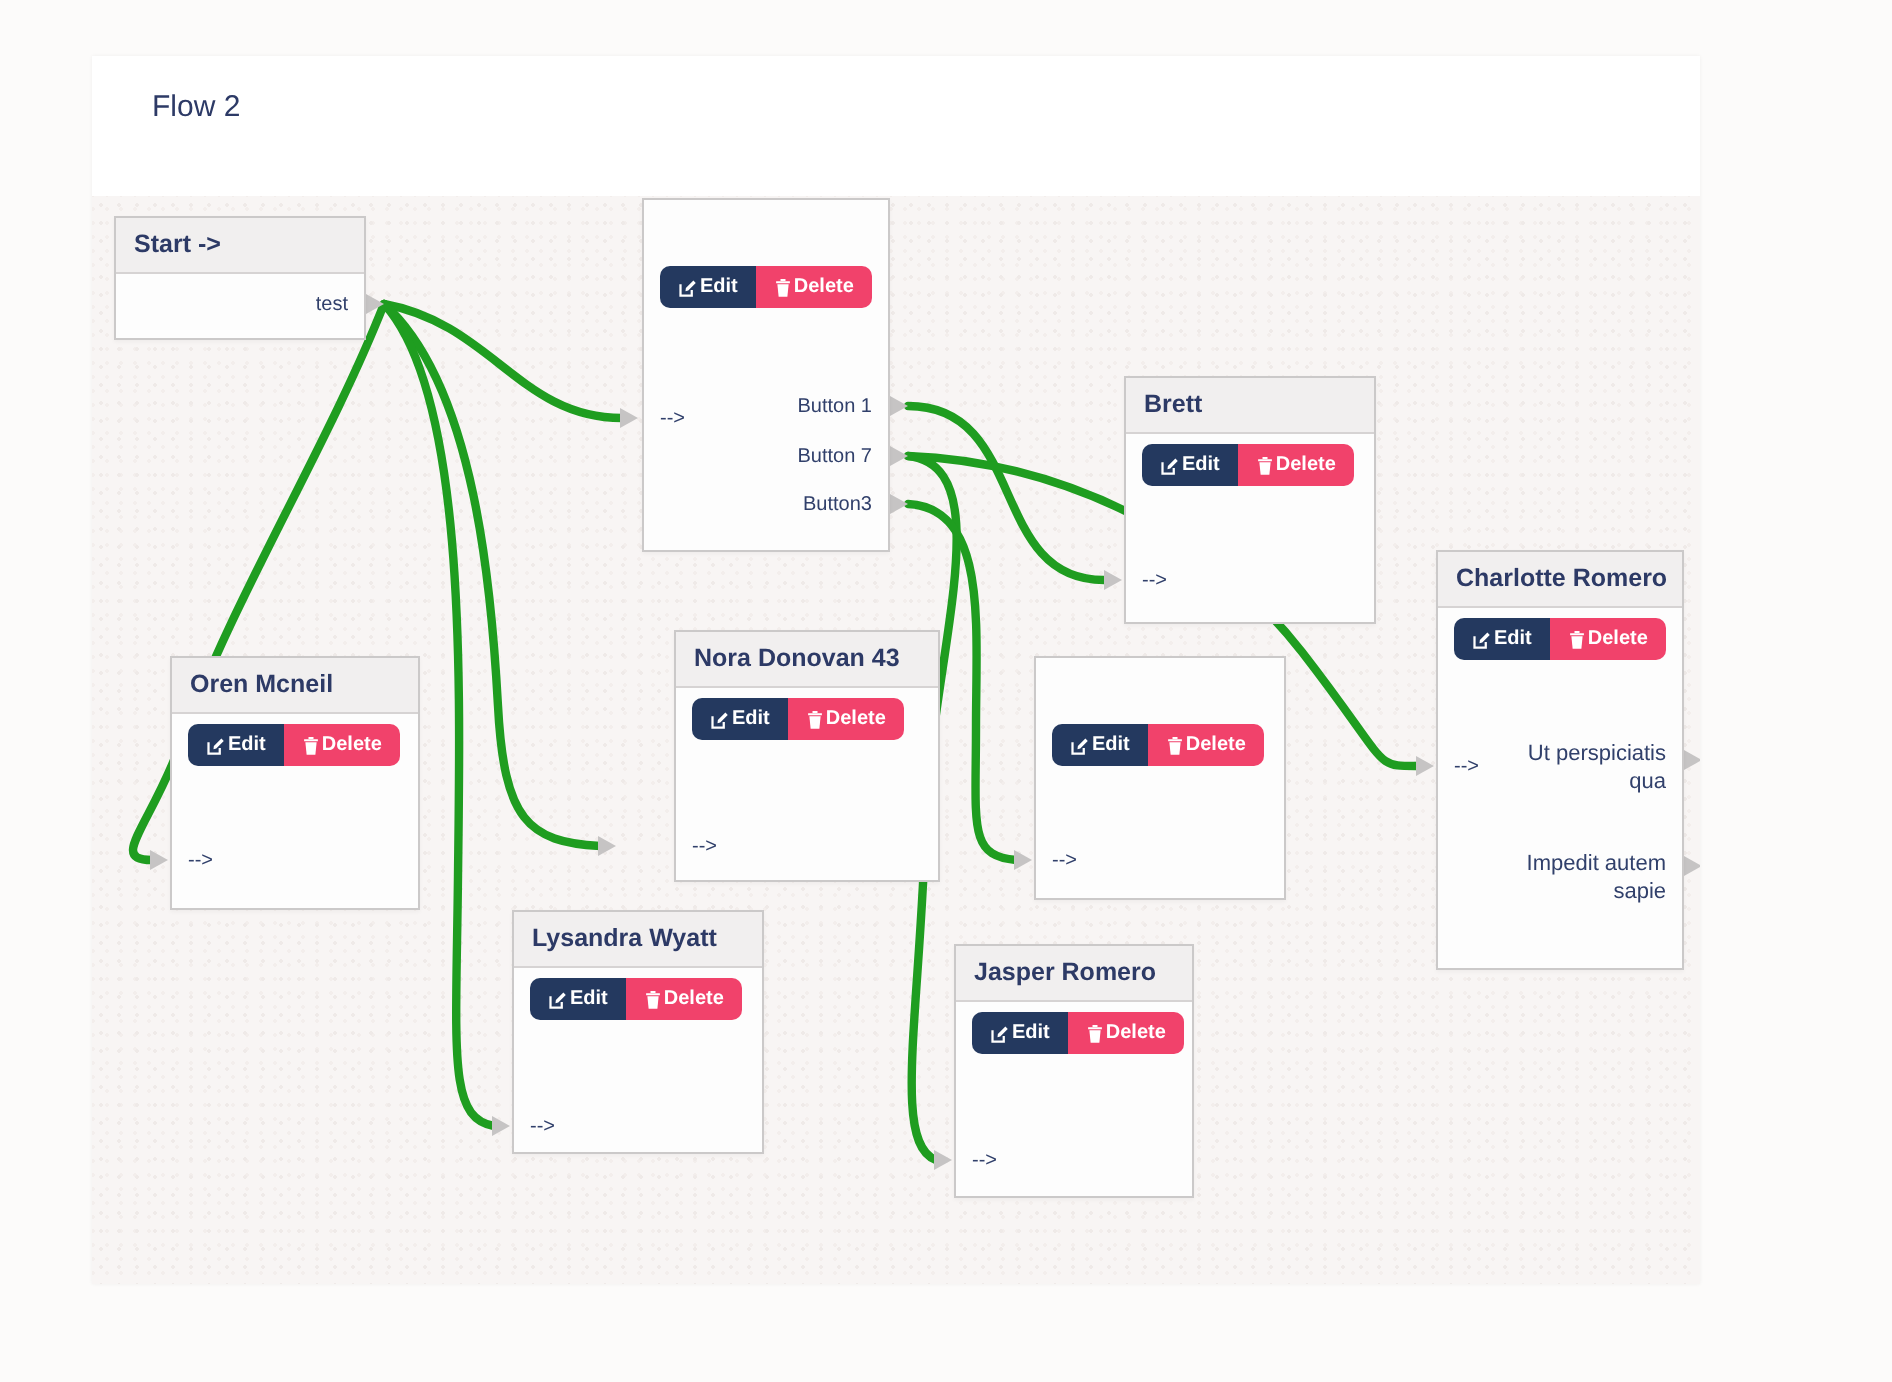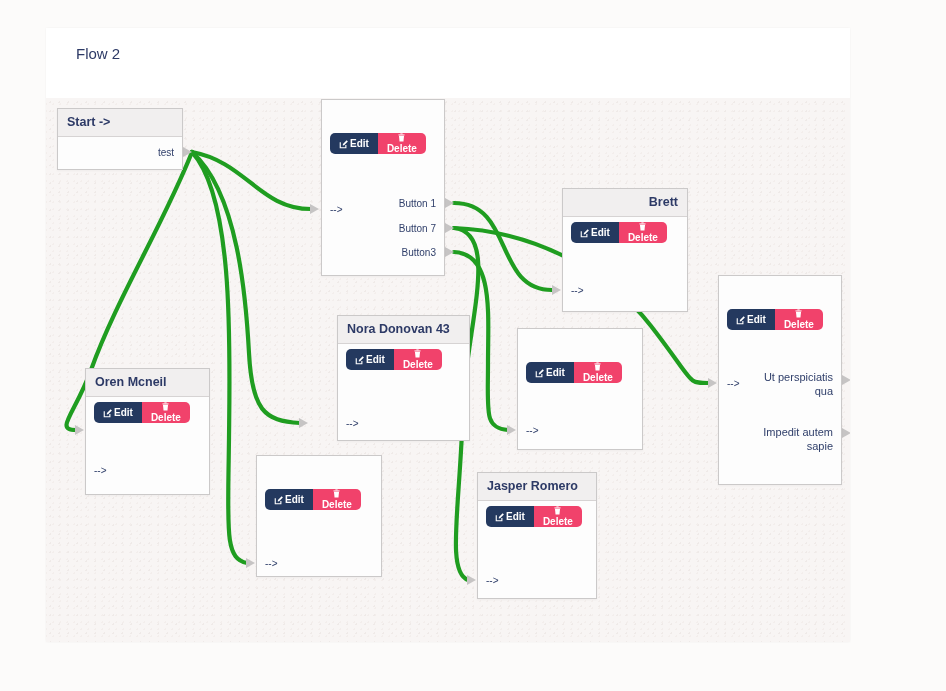--- a/index.html
+++ b/index.html
@@ -15,21 +15,21 @@
   svg.links path{pointer-events:stroke;}
   .node{position:absolute;background:#fdfdfd;border:1px solid #cbc9c9;box-sizing:border-box;
         box-shadow:0 1px 2px rgba(0,0,0,0.04);}
   .node-header{height:27px;line-height:27px;background:#f1efef;border-bottom:1px solid #d6d3d3;
         padding:0 9px;font-size:12.5px;font-weight:bold;color:#2d3a66;white-space:nowrap;overflow:hidden;}
   .btn-row{position:absolute;left:8px;top:33px;display:flex;}
   .btn{display:flex;align-items:center;gap:1px;height:21px;padding:0 9px;font-size:10px;font-weight:bold;
        color:#ffffff;cursor:pointer;}
   .btn svg{display:block;}
   .btn-edit{background:#24395f;border-radius:5px 0 0 5px;}
-  .btn-delete{background:#f1426b;border-radius:0 5px 5px 0;flex-direction:column;}
+  .btn-delete{background:#f1426b;border-radius:0 5px 5px 0;}
   .port-label{position:absolute;font-size:10px;color:#31406b;height:16px;line-height:16px;white-space:nowrap;}
   .port-in{left:8px;}
   .port-out{right:8px;text-align:right;}
   .port-out-block{position:absolute;right:8px;width:72px;text-align:right;font-size:11px;
                   line-height:13.5px;color:#31406b;margin-left:39px;}
 </style>
 </head>
 <body>
 
 <div class="stage">
@@ -91,21 +91,21 @@
               </svg>
             <span>Delete</span>
           </div>
         </div>
         <div class="port-label port-in" style="top:102px;">--&gt;</div>
         <div class="port-label port-out" style="top:96px;">Button 1</div>
         <div class="port-label port-out" style="top:121px;">Button 7</div>
         <div class="port-label port-out" style="top:145px;">Button3</div>
       </div>
 
-      <div class="node" style="left:516px;top:90px;width:126px;height:124px;text-align:right;">
+      <div class="node" style="left:516px;top:90px;width:126px;height:124px;">
         <div class="node-header">Brett</div>
         <div class="btn-row">
           <div class="btn btn-edit">
             <svg width="10" height="10" viewBox="0 0 16 16">
                 <path d="M2 5v9h9V9.5" stroke="#fff" stroke-width="1.8" fill="none"></path>
                 <path d="M6 10.5l2.2-.6 6-6L12.3 2l-6 6z" fill="#fff"></path>
               </svg>
             <span>Edit</span>
           </div>
           <div class="btn btn-delete">
@@ -113,21 +113,21 @@
                 <path d="M2.5 5h9l-1 10h-7z" fill="#fff"></path>
                 <rect x="1.5" y="2.6" width="11" height="1.6" fill="#fff"></rect>
                 <rect x="5" y="0.8" width="4" height="1.6" fill="#fff"></rect>
               </svg>
             <span>Delete</span>
           </div>
         </div>
         <div class="port-label port-in" style="top:94px;">--&gt;</div>
       </div>
 
-      <div class="node" style="left:39px;top:230px;width:125px;height:127px;margin-top:40px;">
+      <div class="node" style="left:39px;top:230px;width:125px;height:127px;">
         <div class="node-header">Oren Mcneil</div>
         <div class="btn-row">
           <div class="btn btn-edit">
             <svg width="10" height="10" viewBox="0 0 16 16">
                 <path d="M2 5v9h9V9.5" stroke="#fff" stroke-width="1.8" fill="none"></path>
                 <path d="M6 10.5l2.2-.6 6-6L12.3 2l-6 6z" fill="#fff"></path>
               </svg>
             <span>Edit</span>
           </div>
           <div class="btn btn-delete">
@@ -158,20 +158,21 @@
                 <rect x="1.5" y="2.6" width="11" height="1.6" fill="#fff"></rect>
                 <rect x="5" y="0.8" width="4" height="1.6" fill="#fff"></rect>
               </svg>
             <span>Delete</span>
           </div>
         </div>
         <div class="port-label port-in" style="top:100px;">--&gt;</div>
       </div>
 
       <div class="node" style="left:210px;top:357px;width:126px;height:122px;">
+        <div class="node-header">Lysandra Wyatt</div>
         <div class="btn-row">
           <div class="btn btn-edit">
             <svg width="10" height="10" viewBox="0 0 16 16">
                 <path d="M2 5v9h9V9.5" stroke="#fff" stroke-width="1.8" fill="none"></path>
                 <path d="M6 10.5l2.2-.6 6-6L12.3 2l-6 6z" fill="#fff"></path>
               </svg>
             <span>Edit</span>
           </div>
           <div class="btn btn-delete">
             <svg width="9" height="10" viewBox="0 0 14 16">
@@ -222,20 +223,21 @@
                 <rect x="1.5" y="2.6" width="11" height="1.6" fill="#fff"></rect>
                 <rect x="5" y="0.8" width="4" height="1.6" fill="#fff"></rect>
               </svg>
             <span>Delete</span>
           </div>
         </div>
         <div class="port-label port-in" style="top:100px;">--&gt;</div>
       </div>
 
       <div class="node" style="left:672px;top:177px;width:124px;height:210px;">
+        <div class="node-header">Charlotte Romero</div>
         <div class="btn-row">
           <div class="btn btn-edit">
             <svg width="10" height="10" viewBox="0 0 16 16">
                 <path d="M2 5v9h9V9.5" stroke="#fff" stroke-width="1.8" fill="none"></path>
                 <path d="M6 10.5l2.2-.6 6-6L12.3 2l-6 6z" fill="#fff"></path>
               </svg>
             <span>Edit</span>
           </div>
           <div class="btn btn-delete">
             <svg width="9" height="10" viewBox="0 0 14 16">

